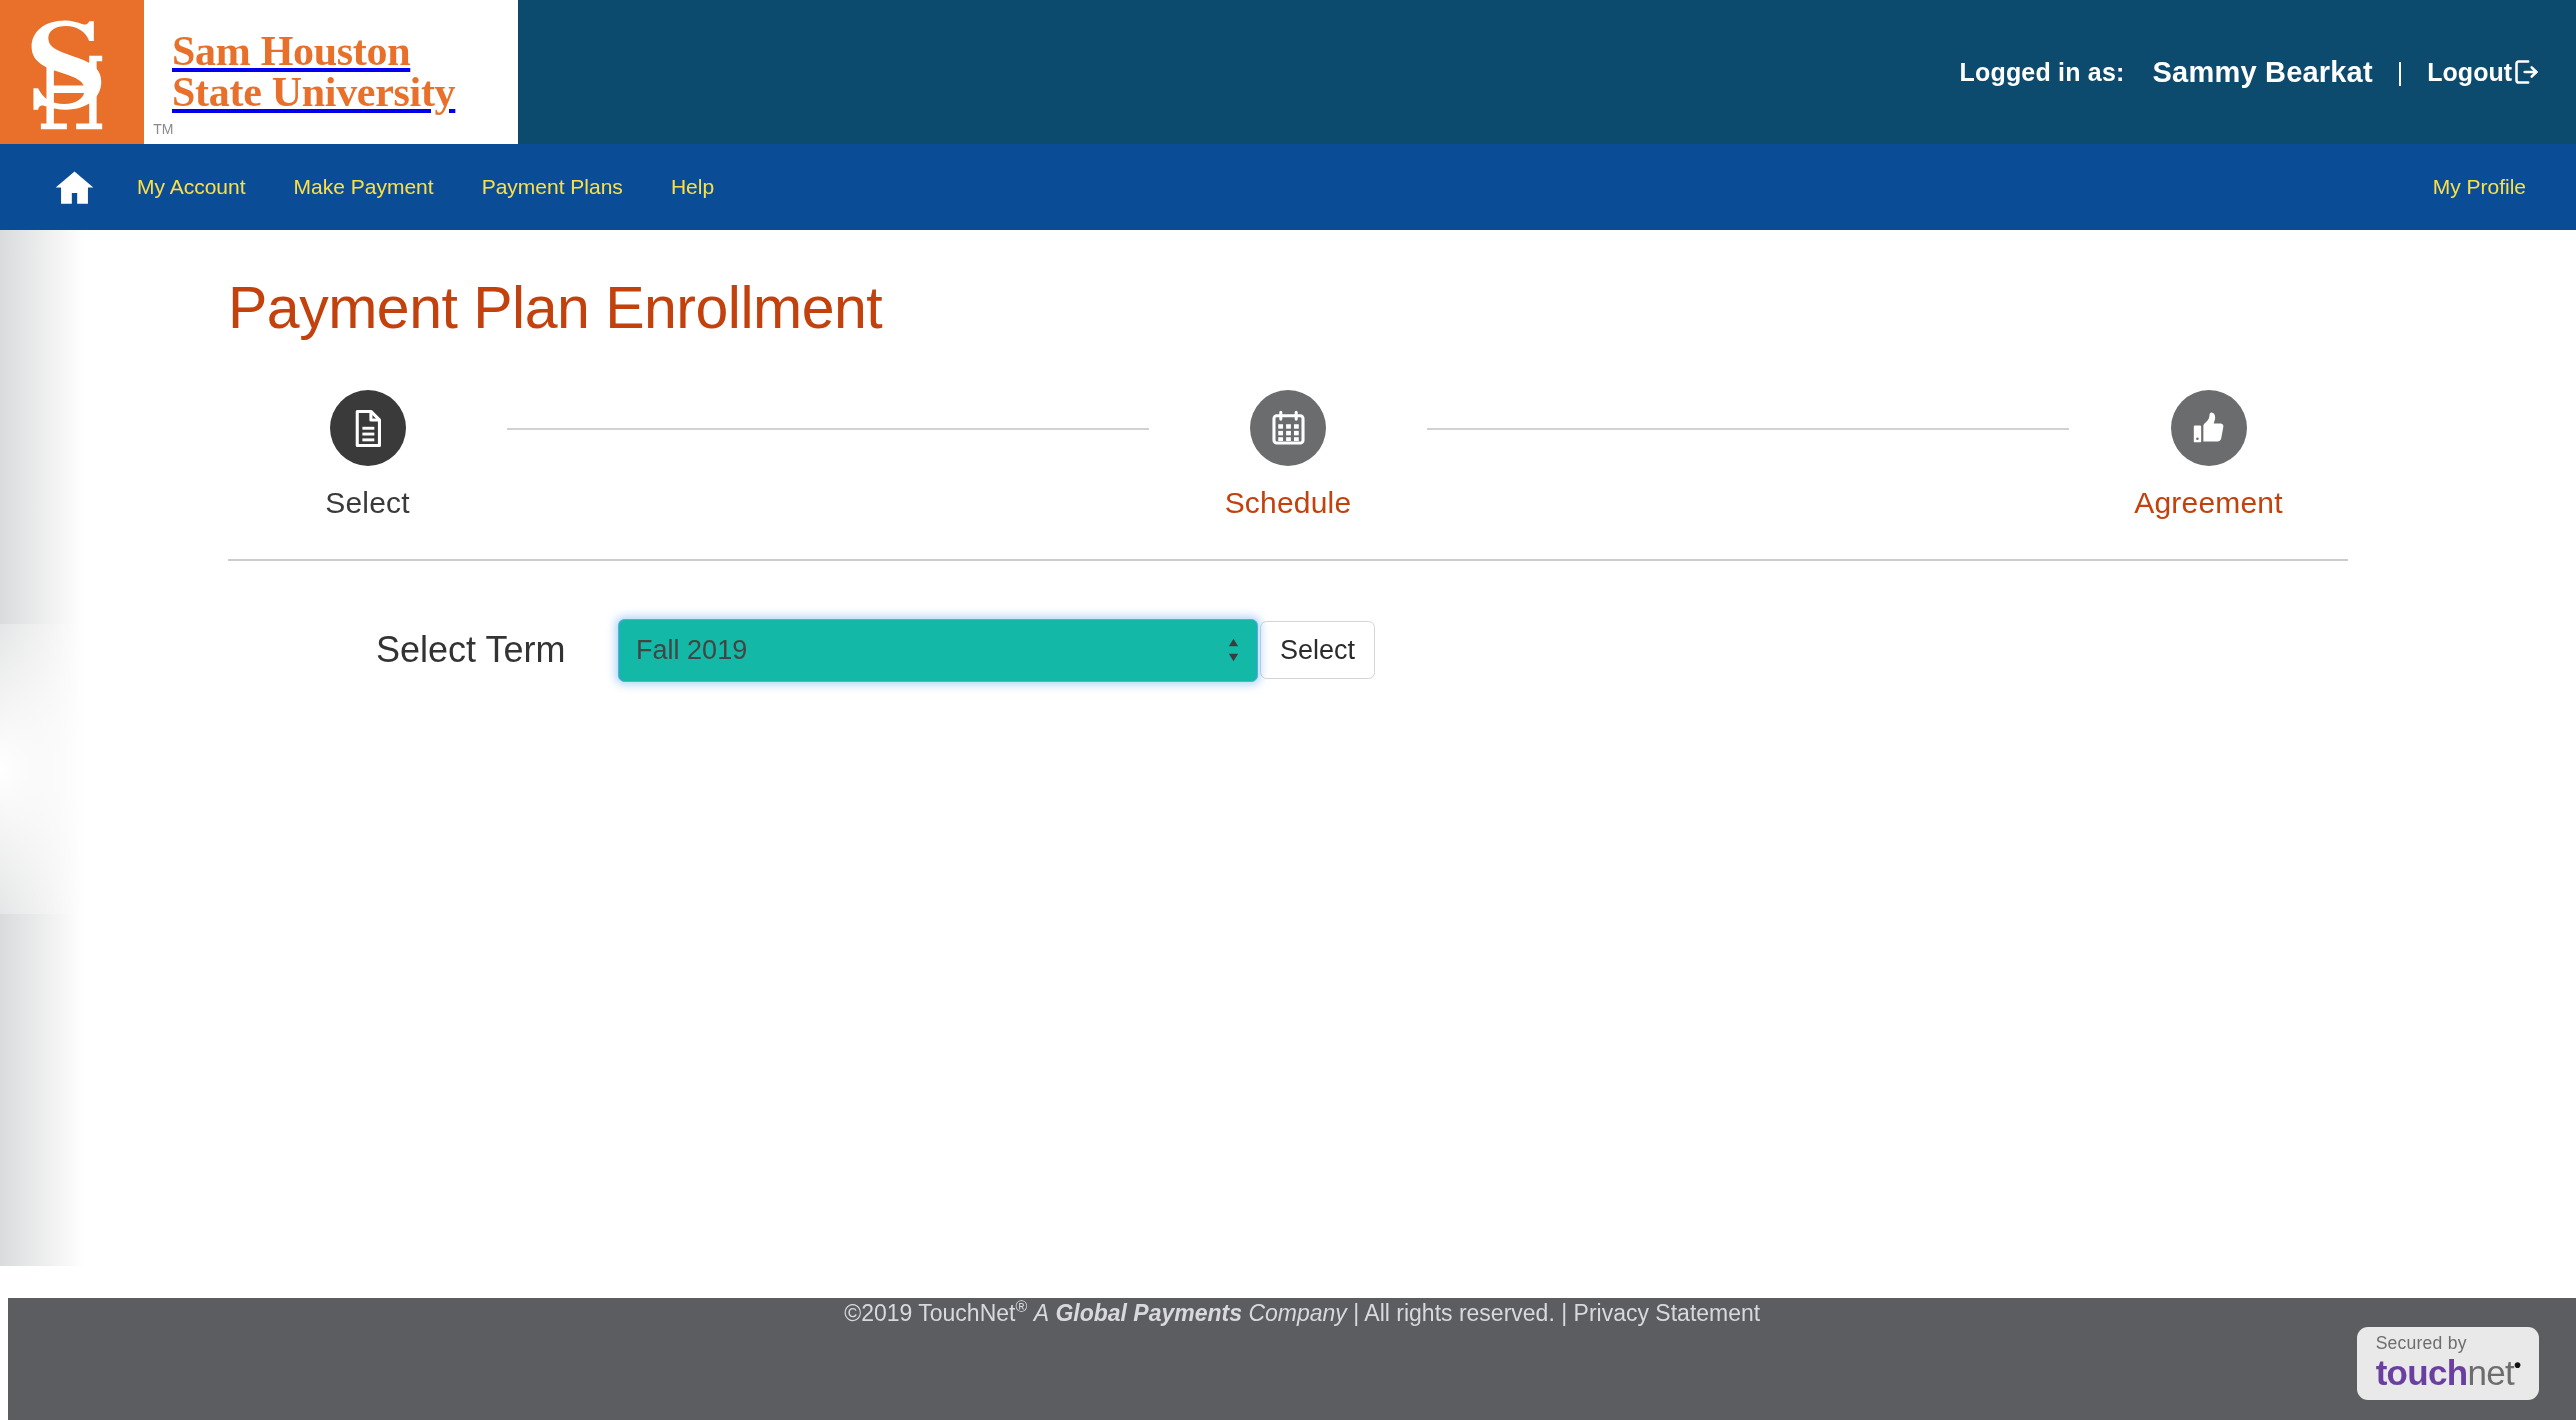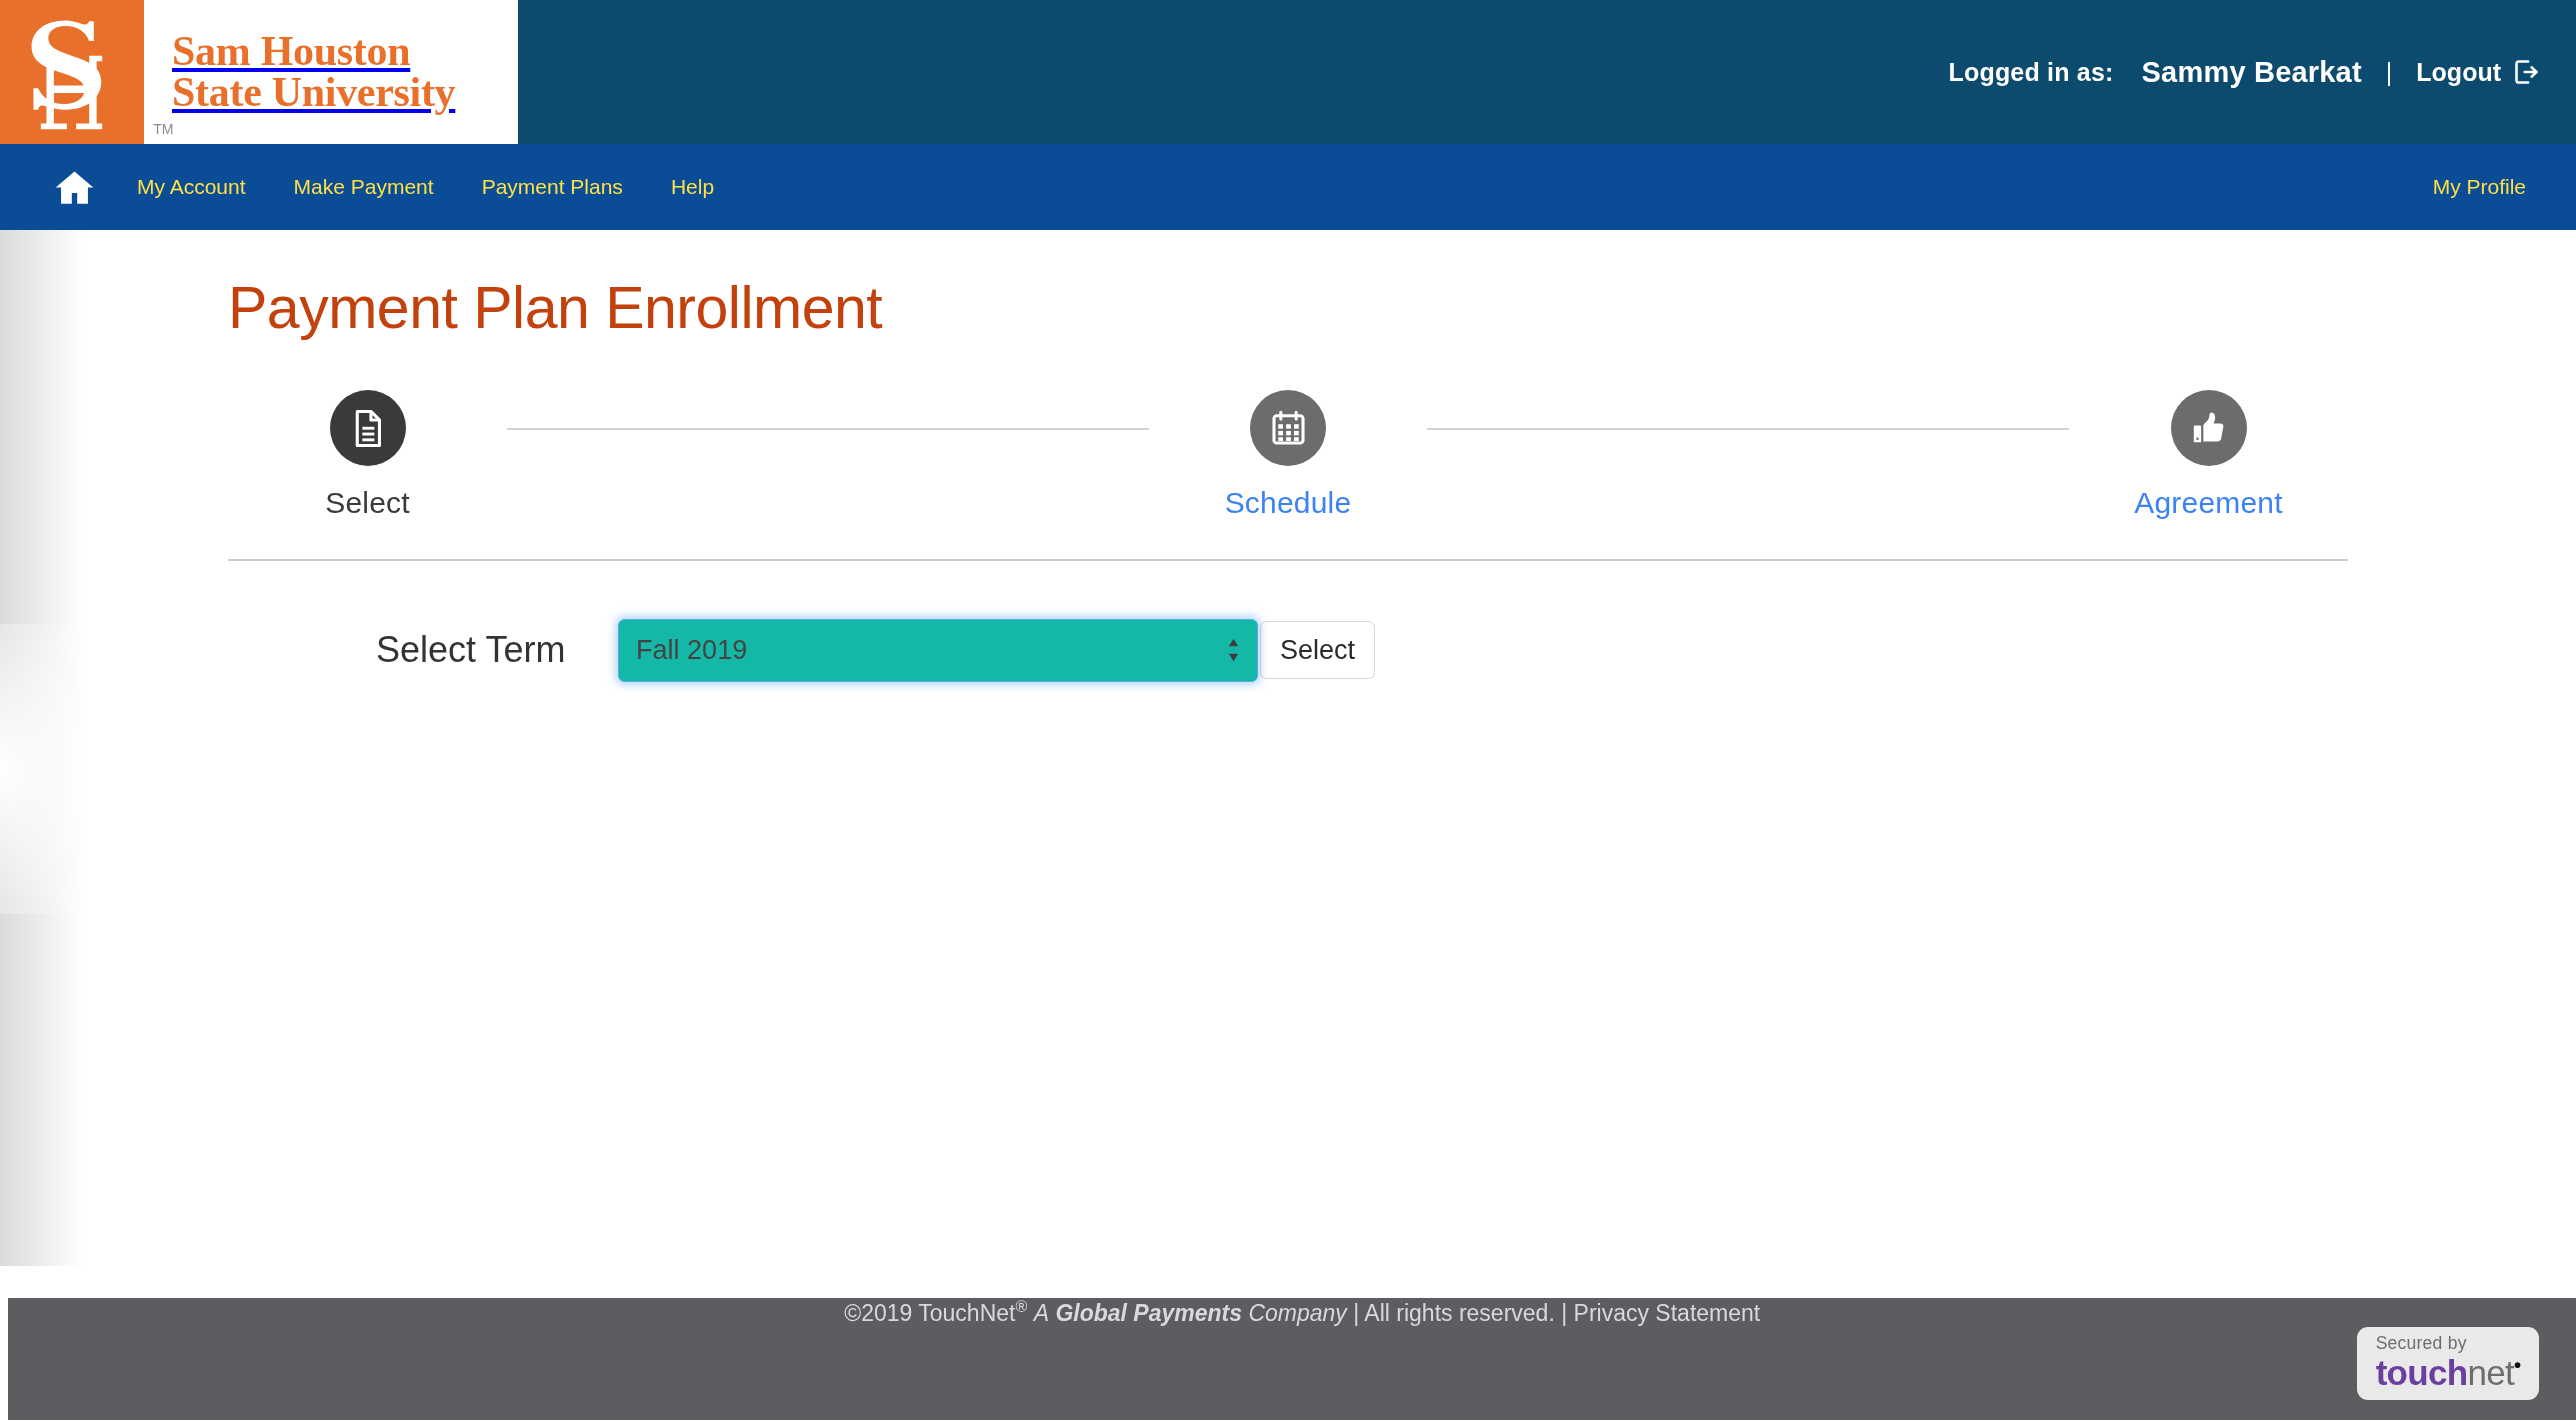--- a/index.html
+++ b/index.html
@@ -94,21 +94,21 @@
     margin: 0 24px;
     font-weight: 400;
   }
   .logout-link {
     color: #ffffff;
     font-size: 25px;
     font-weight: bold;
     text-decoration: none;
     display: inline-flex;
     align-items: center;
-    gap: 12px;
+    gap: 1px;
   }
   .logout-icon { display: inline-block; width: 28px; height: 28px; }
   .logout-icon svg { display: block; }
 
   
   .navbar {
     height: 86px;
     background: #0B4C96;
     display: flex;
     align-items: center;
@@ -213,21 +213,21 @@
     background: #3A3A3A;
   }
   .step-circle.inactive { background: #6A6C6E; }
   .step-circle svg { display: block; }
   .step-label {
     margin-top: 20.4px;
     font-size: 30px;
     color: #3a3a3a;
     letter-spacing: 0.2px;
   }
-  .step-label.inactive { color: #3b82f6; }
+  .step-label.inactive { color: #c2410c; }
   .step-connector {
     position: absolute;
     top: 38px;
     height: 1.9px;
     background: #d2d2d2;
     z-index: 1;
   }
   .conn-1 { left: 279px; right: 50%; margin-right: 139px; }
   .conn-2 { left: 50%; margin-left: 139px; right: 279px; }
 

